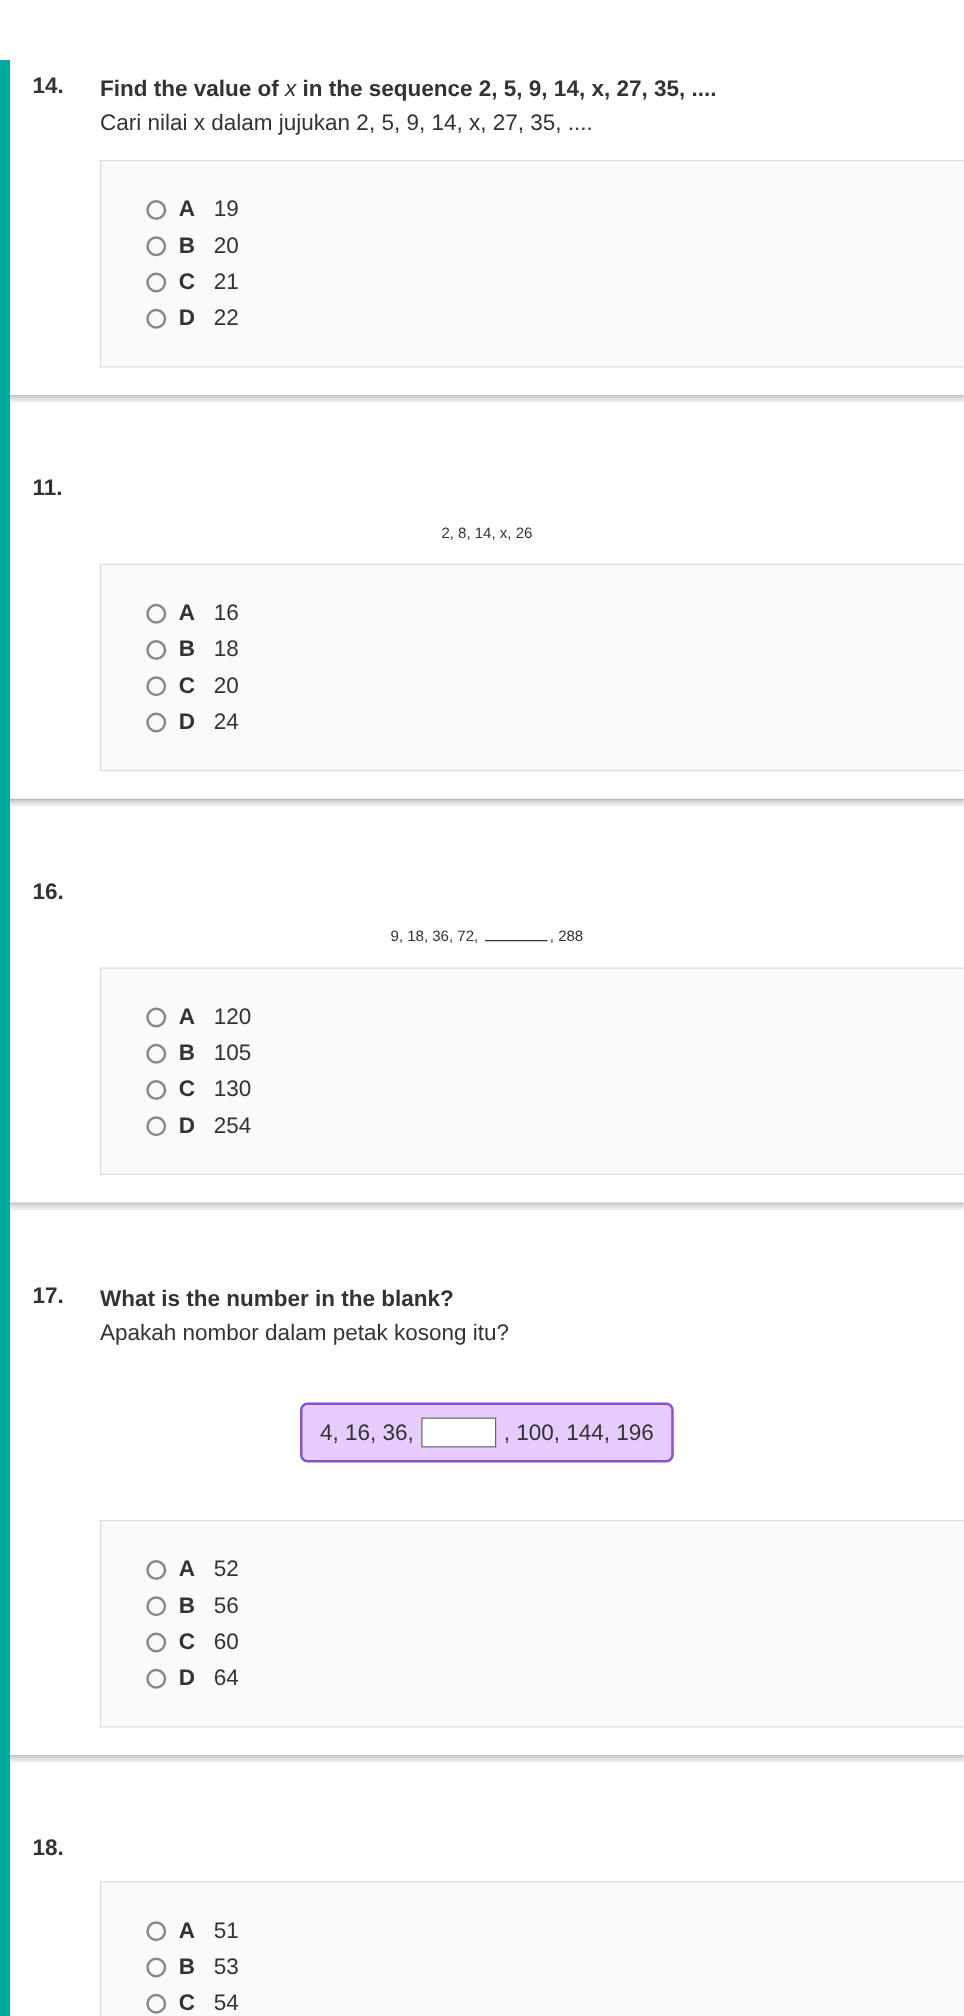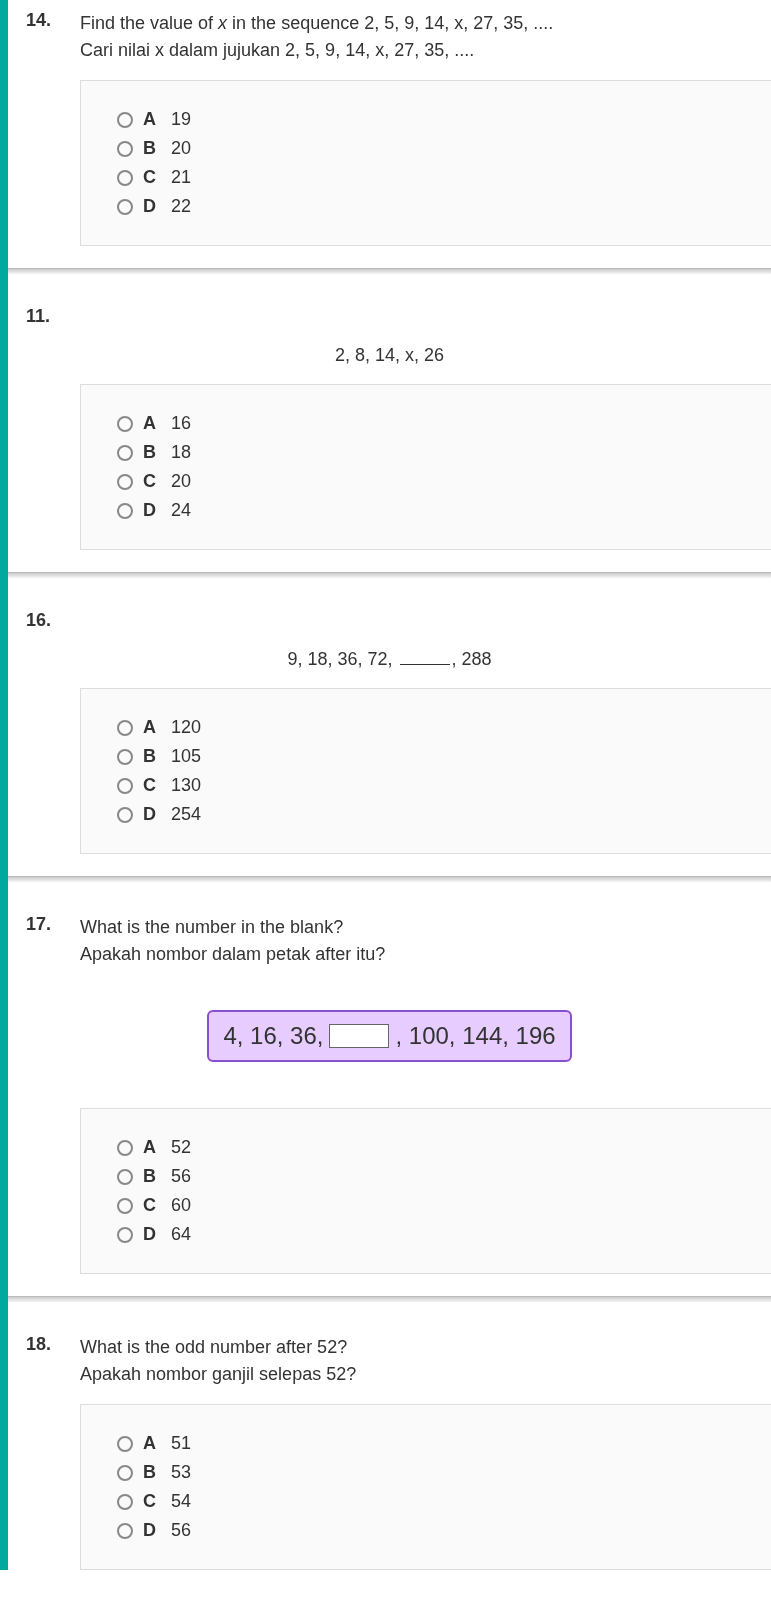--- a/index.html
+++ b/index.html
@@ -9,41 +9,42 @@
     font-size: 18px;
     color: #333;
     background: #fff;
   }
   .page {
     border-left: 8px solid #00a99d;
     padding: 0;
   }
   .question-block {
     padding: 10px 0 0 0;
+    margin-top: 48px;
   }
   .q-row {
     display: flex;
     padding: 0 12px;
   }
   .q-num {
     width: 60px;
     flex-shrink: 0;
     font-weight: bold;
     padding-left: 6px;
   }
   .q-text {
     flex: 1;
     line-height: 1.5;
   }
-  .q-text .en { font-style: normal; }
+  .q-text .en { font-style: normal; font-weight: bold; }
   .q-text .ms { }
   .seq-center {
     text-align: center;
     margin: 18px 0 18px 0;
-    font-size: 18px;
+    font-size: 12px;
   }
   .answers-box {
     margin: 16px 0 0 72px;
     background: #fafafa;
     border: 1px solid #ddd;
     border-right: none;
     padding: 24px 0 24px 36px;
   }
   .answer-row {
     display: flex;
@@ -72,21 +73,21 @@
     border-bottom: 1px solid #eee;
   }
   .it { font-style: italic; }
   .purple-box {
     display: inline-flex;
     align-items: center;
     background: #e6ccff;
     border: 2px solid #8a4fcf;
     border-radius: 6px;
     padding: 10px 14px;
-    font-size: 24px;
+    font-size: 18px;
     gap: 4px;
     margin: 18px auto;
   }
   .purple-wrap {
     text-align: center;
     margin: 24px 0 28px 0;
   }
   .blank-box {
     display: inline-block;
     width: 60px;
@@ -206,21 +207,21 @@
     </div>
   </div>
 
   <div class="divider"></div>
 
   <div class="question-block">
     <div class="q-row">
       <div class="q-num">17.</div>
       <div class="q-text">
         <span class="en">What is the number in the blank?</span><br>
-        <span class="ms">Apakah nombor dalam petak after itu?</span>
+        <span class="ms">Apakah nombor dalam petak kosong itu?</span>
       </div>
     </div>
     <div class="purple-wrap">
       <div class="purple-box">
         <span>4, 16, 36,</span>
         <span class="blank-box"></span>
         <span>, 100, 144, 196</span>
       </div>
     </div>
     <div class="answers-box">
@@ -245,24 +246,20 @@
           <span class="ans-text">64</span>
         </div>
     </div>
   </div>
 
   <div class="divider"></div>
 
   <div class="question-block">
     <div class="q-row">
       <div class="q-num">18.</div>
-      <div class="q-text">
-        <span class="en">What is the odd number after 52?</span><br>
-        <span class="ms">Apakah nombor ganjil selepas 52?</span>
-      </div>
     </div>
     <div class="answers-box">
       <div class="answer-row">
           <span class="radio"></span>
           <span class="ans-letter">A</span>
           <span class="ans-text">51</span>
         </div>
       <div class="answer-row">
           <span class="radio"></span>
           <span class="ans-letter">B</span>

